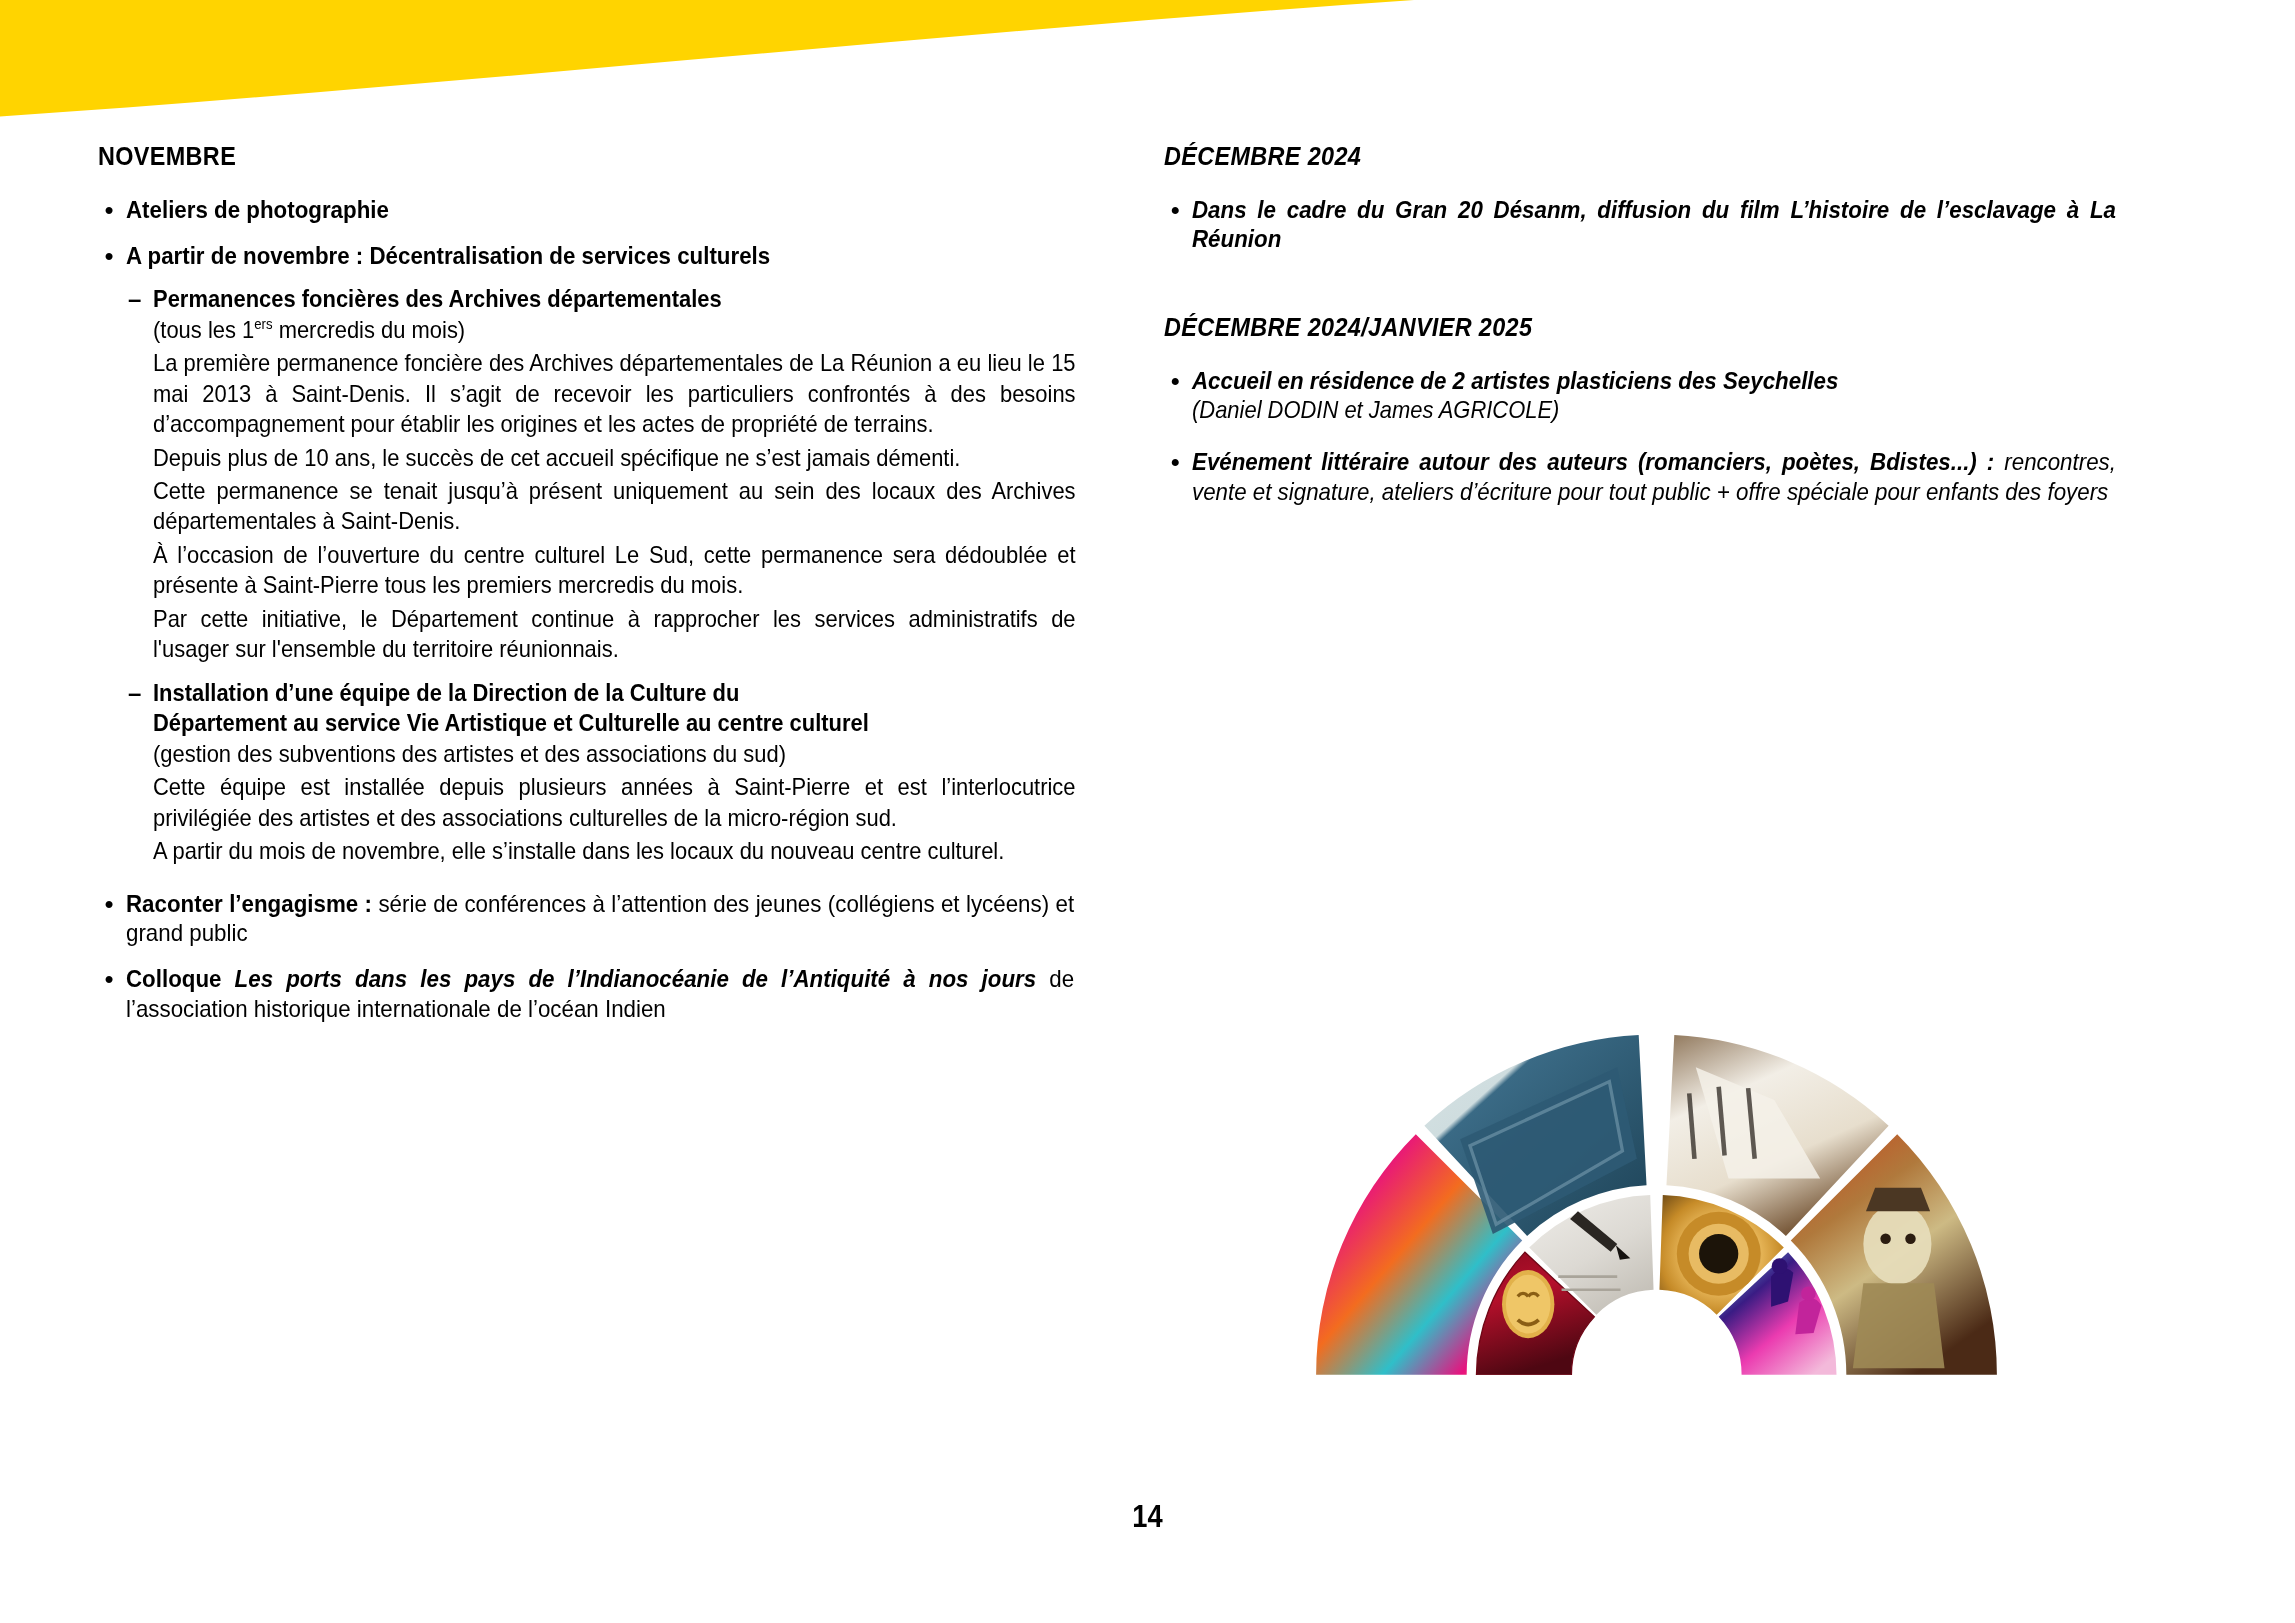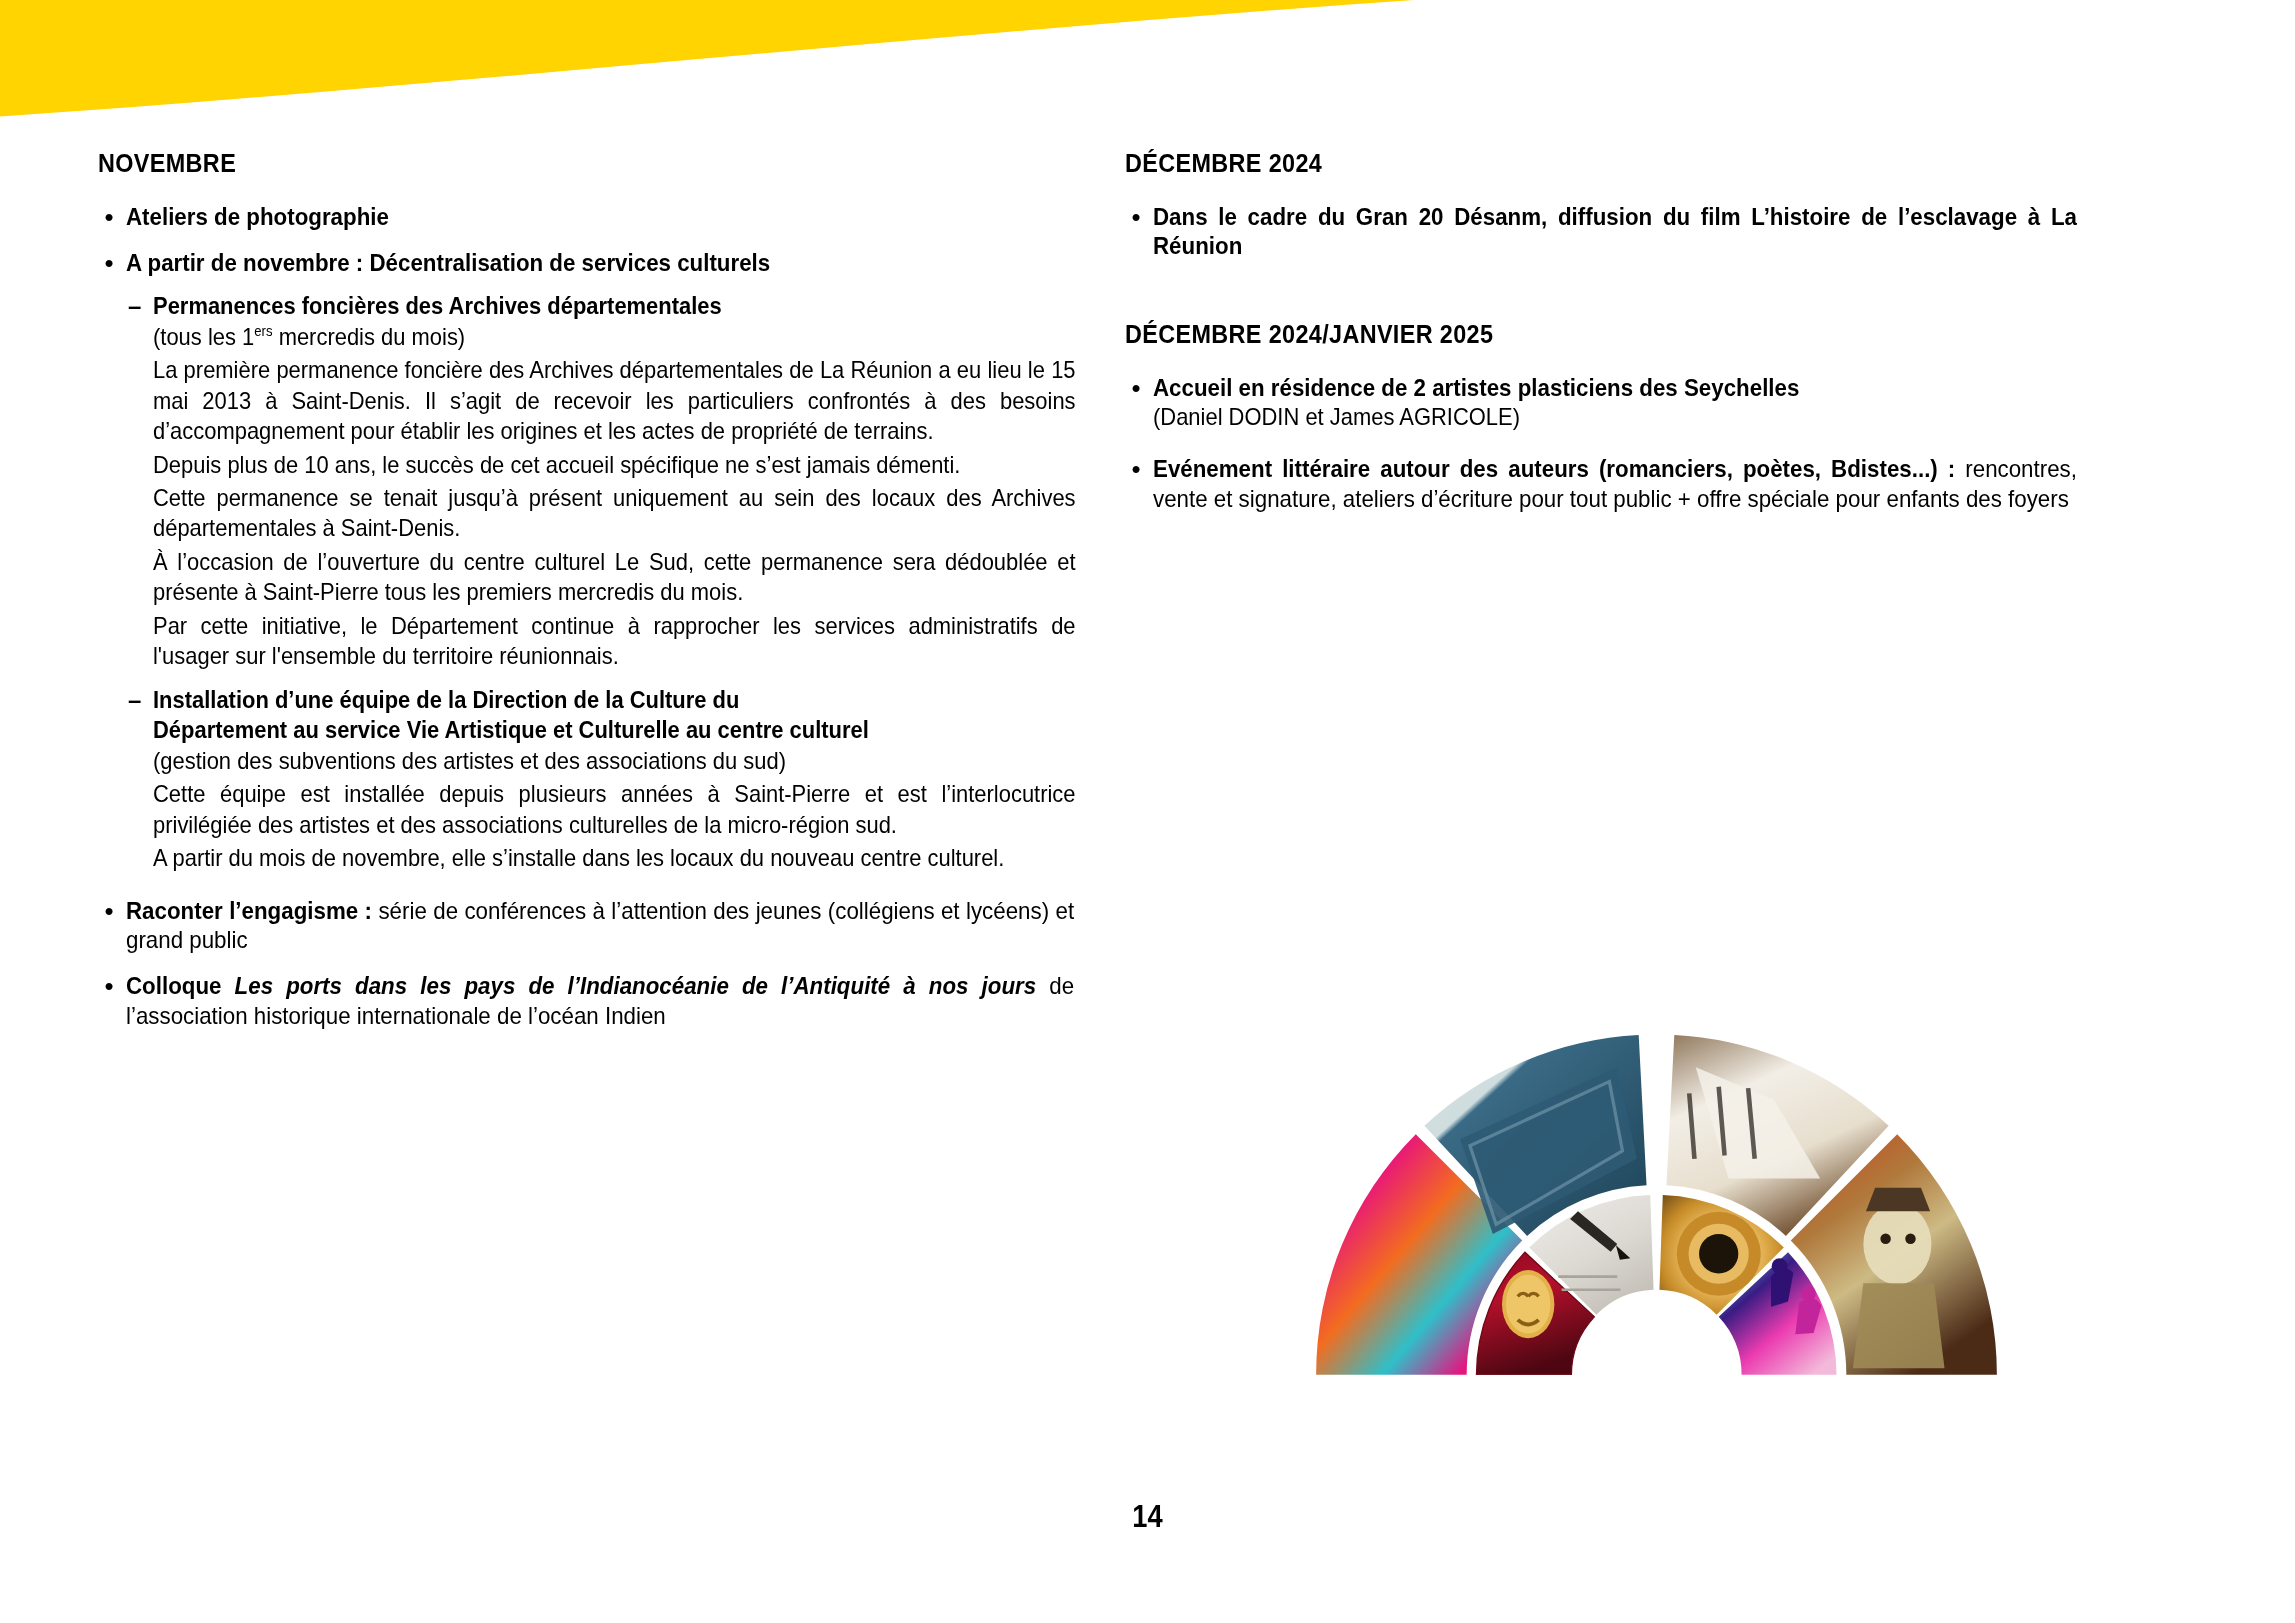--- a/index.html
+++ b/index.html
@@ -23,24 +23,23 @@
     top: 0;
     width: 1414px;
     height: 131px;
     pointer-events: none;
   }
 
   
   .column {
     position: absolute;
     top: 143px;
-    margin-top: 7px;
   }
   #left-column  { left: 98px;  width: 1047px; }
-  #right-column { left: 1125px; width: 1021px; }
+  #right-column { left: 1164px; width: 1021px; font-style: italic; }
 
   
   .month-heading {
     font-weight: 700;
     font-size: 26px;
     letter-spacing: 0.4px;
     line-height: 1.0;
     font-stretch: condensed;
     transform: scaleX(0.90);
     transform-origin: left center;

